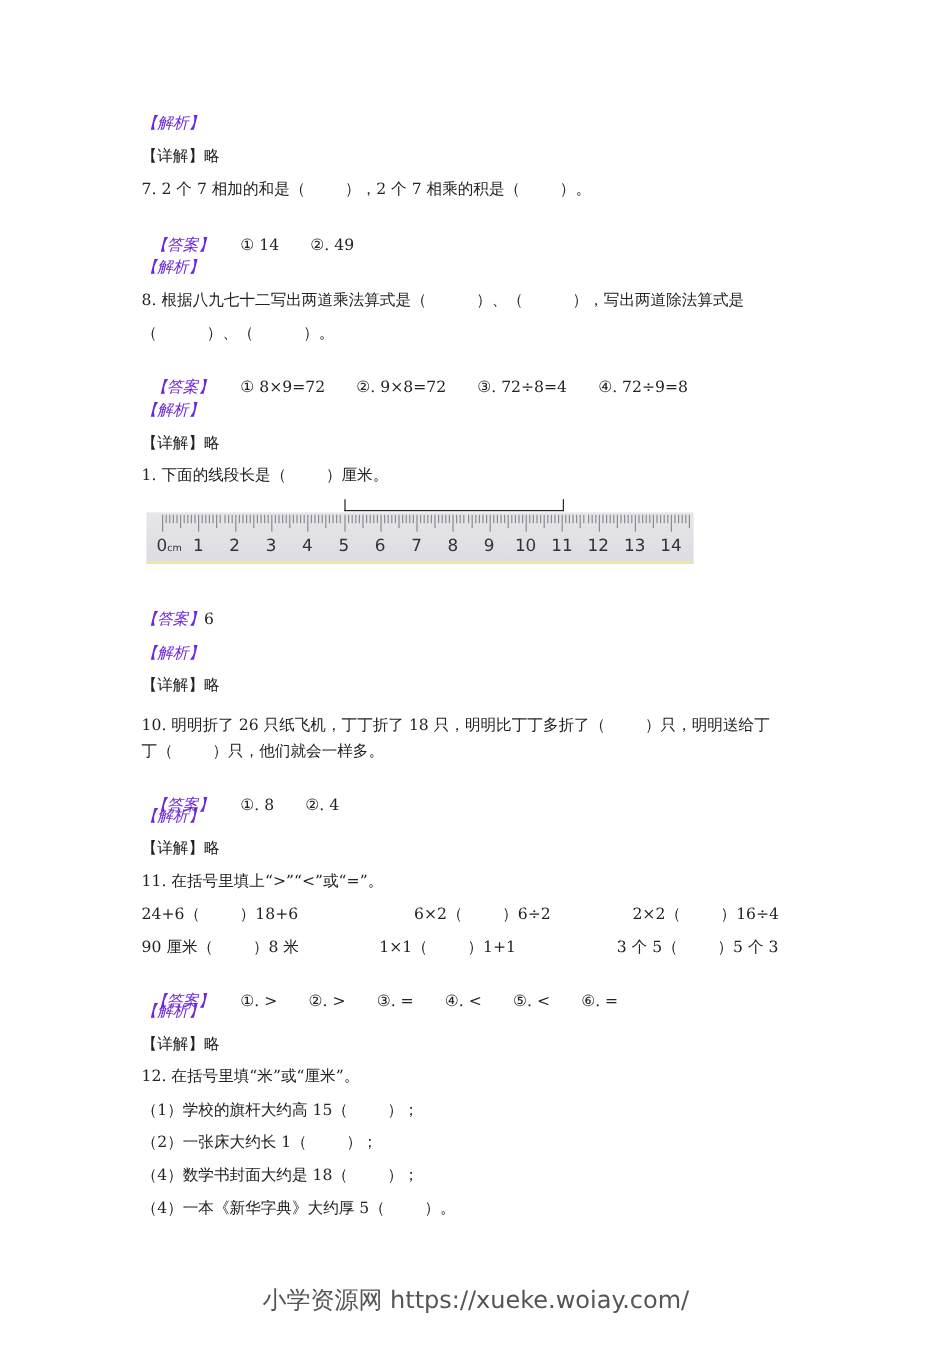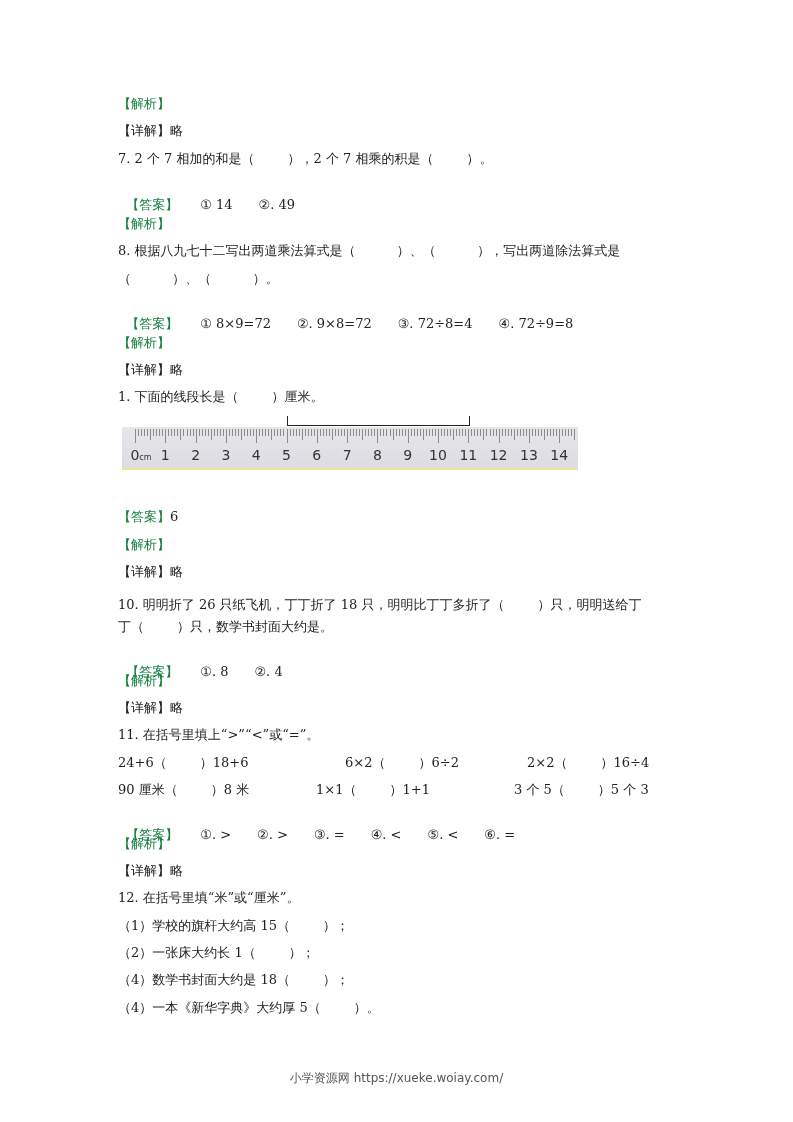--- a/index.html
+++ b/index.html
@@ -1,32 +1,32 @@
 <!DOCTYPE html>
 <html><head>
   <meta charset="utf-8">
   <style>
     html, body { margin: 0; padding: 0; background: #ffffff; }
     body { width: 793px; height: 1122px; position: relative; overflow: hidden;
            font-family: "DejaVu Serif", "Liberation Serif", serif; color: #222; }
     .line { position: absolute; left: 118px; font-size: 13px; line-height: 18px; white-space: pre; }
-    .tag-blue { color: #15803d; }
+    .tag-blue { color: #6d28d9; font-style: italic; }
     .tag-black { color: #222; }
     .ans-items span.item { display: inline-block; margin-right: 26px; }
     .ruler { position: absolute; left: 122px; top: 427px; width: 456px; height: 41px;
              background: linear-gradient(#e6e6ea, #dcdce2); border-bottom: 2px solid #efe3a0; }
     .ticks { position: absolute; left: 12px; top: 2px; width: 440px; height: 16px; }
     .tick { position: absolute; top: 0; width: 1px; background: #8a8a90; }
     .num { position: absolute; top: 20px; font-family: "DejaVu Sans", sans-serif; font-size: 14px;
            color: #333; transform: translateX(-50%); }
     .cm { font-size: 8px; }
     .bracket { position: absolute; left: 287px; top: 416px; width: 181px; height: 9px;
                border-left: 1.5px solid #222; border-right: 1.5px solid #222; border-bottom: 1.5px solid #222; }
     .footer { position: absolute; left: 0; width: 793px; top: 1070px; text-align: center;
-              font-family: "DejaVu Sans", sans-serif; font-size: 12px; color: #555; }
+              font-family: "DejaVu Sans", sans-serif; font-size: 20px; color: #555; }
   </style>
 </head>
 <body>
 
 <div class="line tag-blue" style="top:95px">【解析】</div>
 <div class="line" style="top:122px"><span class="tag-black">【详解】</span><span>略</span></div>
 
 <div class="line" style="top:150px">7. 2 个 7 相加的和是（        ），2 个 7 相乘的积是（        ）。</div>
 <div class="line ans-items" style="top:178px">
   <span class="tag-blue">【答案】</span><span style="display:inline-block;width:22px"></span><span class="item">① 14</span><span class="item">②. 49</span>
@@ -208,21 +208,21 @@
       <div class="num" style="left: 376.6px;">12</div>
       <div class="num" style="left: 406.9px;">13</div>
       <div class="num" style="left: 437.2px;">14</div>
     </div>
 </div>
 <div class="line" style="top:508px"><span class="tag-blue">【答案】</span><span>6</span></div>
 <div class="line tag-blue" style="top:536px">【解析】</div>
 <div class="line" style="top:563px"><span>【详解】</span><span>略</span></div>
 
 <div class="line" style="top:596px">10. 明明折了 26 只纸飞机，丁丁折了 18 只，明明比丁丁多折了（        ）只，明明送给丁</div>
-<div class="line" style="top:618px">丁（        ）只，数学书封面大约是。</div>
+<div class="line" style="top:618px">丁（        ）只，他们就会一样多。</div>
 <div class="line ans-items" style="top:645px">
   <span class="tag-blue">【答案】</span><span style="display:inline-block;width:22px"></span><span class="item">①. 8</span><span class="item">②. 4</span>
 </div>
 <div class="line tag-blue" style="top:672px">【解析】</div>
 <div class="line" style="top:699px"><span>【详解】</span><span>略</span></div>
 
 <div class="line" style="top:726px">11. 在括号里填上“&gt;”“&lt;”或“=”。</div>
 <div class="line" style="top:754px;left:118px">24+6（        ）18+6</div>
 <div class="line" style="top:754px;left:345px">6×2（        ）6÷2</div>
 <div class="line" style="top:754px;left:527px">2×2（        ）16÷4</div>

